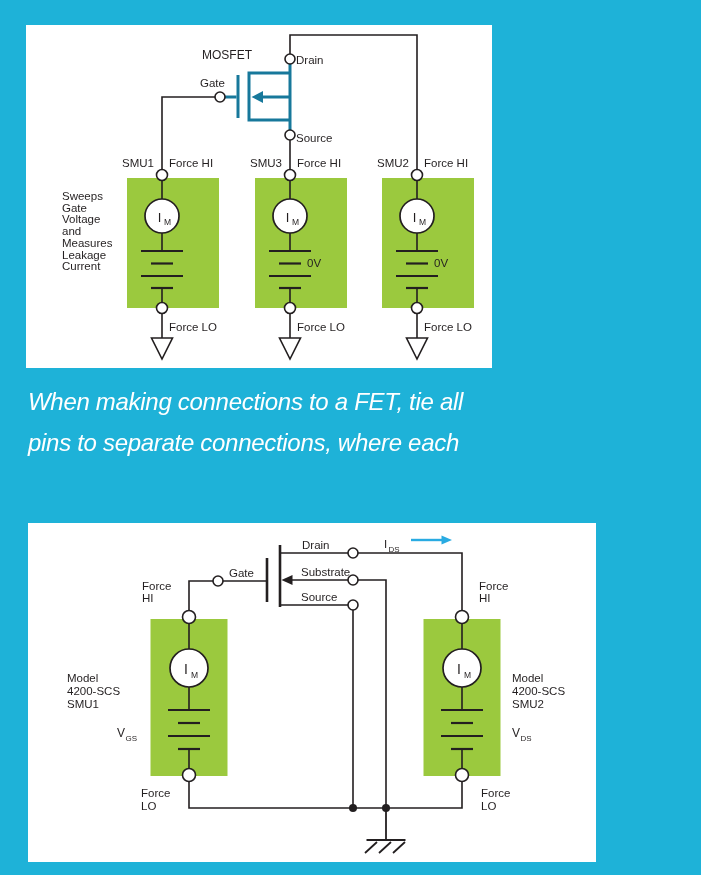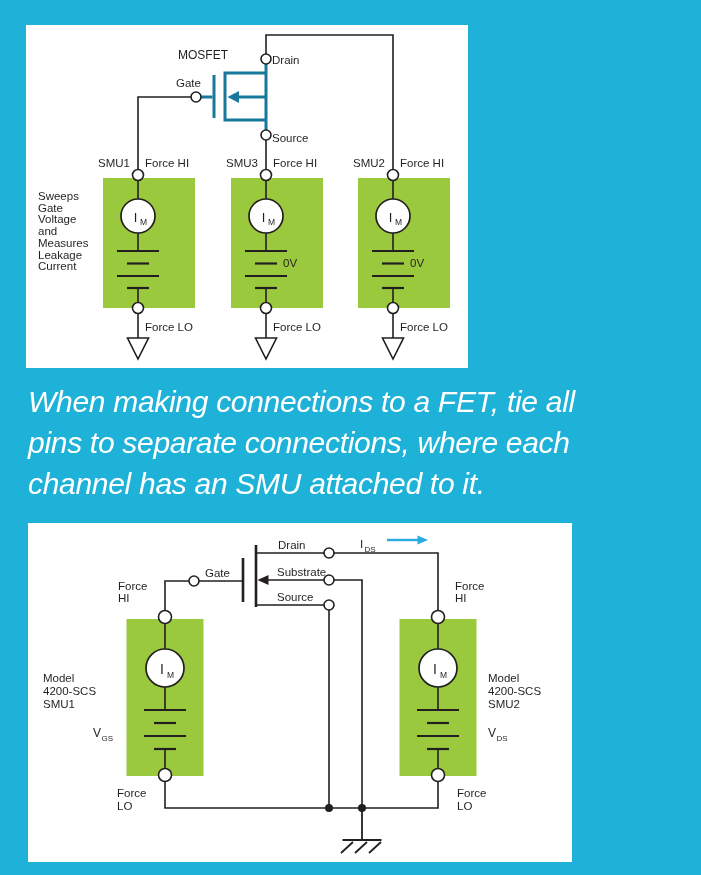--- a/index.html
+++ b/index.html
@@ -2,21 +2,21 @@
 <html style="--bg: #1EB2D8; --panel: #FFFFFF; --green: #9BC93E; --teal: #17789B; --ink: #231F20; --arrow: #29ABE2; --text_white: #FFFFFF;"><head>
 <meta charset="utf-8">
 <style>
   :root{
     --bg:#1EB2D8; --panel:#FFFFFF; --green:#9BC93E; --teal:#17789B;
     --ink:#231F20; --arrow:#29ABE2; --text_white:#FFFFFF;
   }
   html,body{margin:0;padding:0;}
   body{font-family:"Liberation Sans",sans-serif;}
   .stage{position:relative;width:701px;height:875px;background:var(--bg);overflow:hidden;}
-  .panel{position:absolute;background:var(--panel);}
+  .panel{position:absolute;background:var(--panel);padding-left:24px;}
   .panel1{left:26px;top:25px;width:442px;height:343px;}
   .panel2{left:28px;top:523px;width:544px;height:339px;}
   svg{display:block;}
   svg text{font-family:"Liberation Sans",sans-serif;fill:var(--ink);}
   .lbl{font-size:11.5px;}
   .lbl-end{font-size:11.5px;text-anchor:end;}
   .ttl{font-size:12px;}
   .sub{font-size:8px;}
   .meter-i{font-size:13px;text-anchor:middle;}
   .meter-i2{font-size:14px;text-anchor:middle;}
@@ -30,21 +30,21 @@
   .meter{fill:#fff;stroke:var(--ink);stroke-width:1.7;}
   .batt{stroke:var(--ink);stroke-width:2.2;fill:none;}
   .greenblock{fill:var(--green);}
   .dot{fill:var(--ink);}
   .gnd{stroke:var(--ink);stroke-width:1.8;fill:none;}
   .tri{fill:#fff;stroke:var(--ink);stroke-width:1.6;}
   .arrow-line{stroke:var(--arrow);stroke-width:2.4;fill:none;}
   .arrow-fill{fill:var(--arrow);}
   .caption{
     position:absolute;left:28px;top:381px;width:664px;
-    font-size:30px;font-style:italic;line-height:41px;
+    font-size:24px;font-style:italic;line-height:41px;
     color:var(--text_white);letter-spacing:-0.3px;
   }
   .caption span{display:block;}
 </style>
 </head>
 <body>
 
 <div class="stage">
 
   <div class="panel panel1">
@@ -117,21 +117,20 @@
         <text x="12" y="221.8" class="lbl">Measures</text>
         <text x="12" y="233.5" class="lbl">Leakage</text>
         <text x="12" y="245.2" class="lbl">Current</text>
       </g>
     </svg>
   </div>
 
   <div class="caption">
     <span>When making connections to a FET, tie all</span>
     <span>pins to separate connections, where each</span>
-    <span>channel has an SMU attached to it.</span>
   </div>
 
   <div class="panel panel2">
     <svg width="544" height="339" viewBox="0 0 544 339">
       <defs>
         <g id="smu-bottom-unit">
           <rect x="-38.5" y="2" width="77" height="157" class="greenblock"></rect>
           <line x1="0" y1="0" x2="0" y2="51" class="wire"></line>
           <line x1="0" y1="70" x2="0" y2="93" class="wire"></line>
           <line x1="-21" y1="93" x2="21" y2="93" class="batt"></line>

